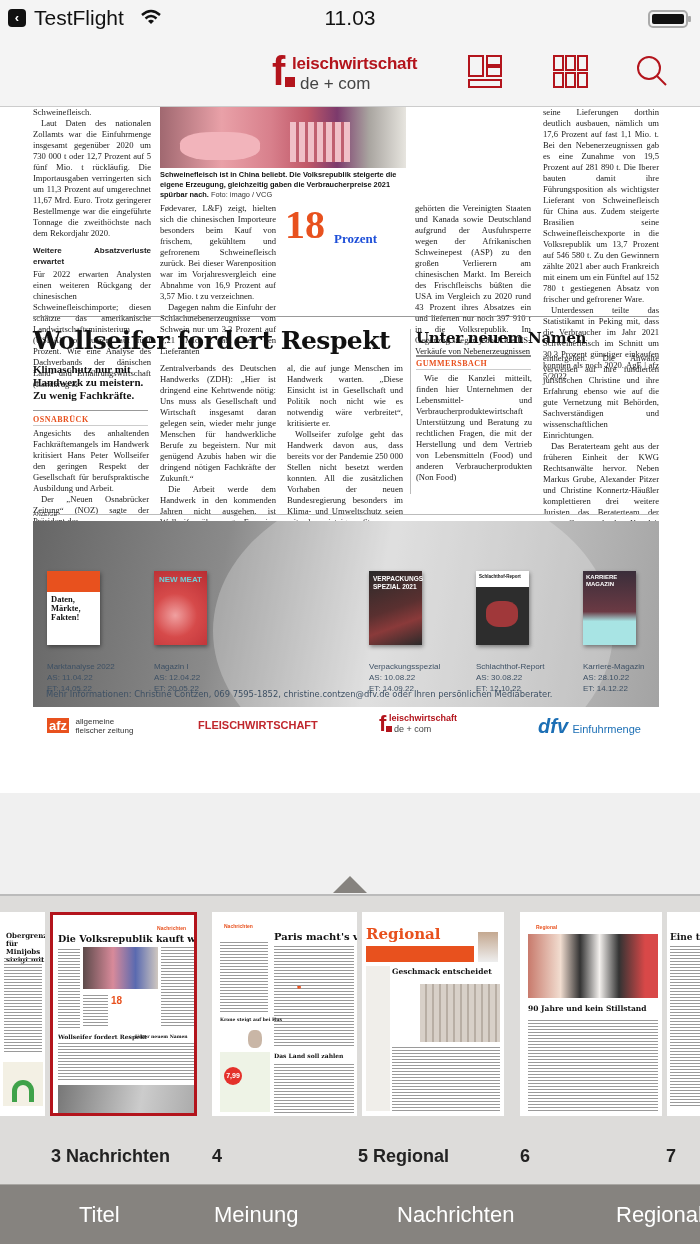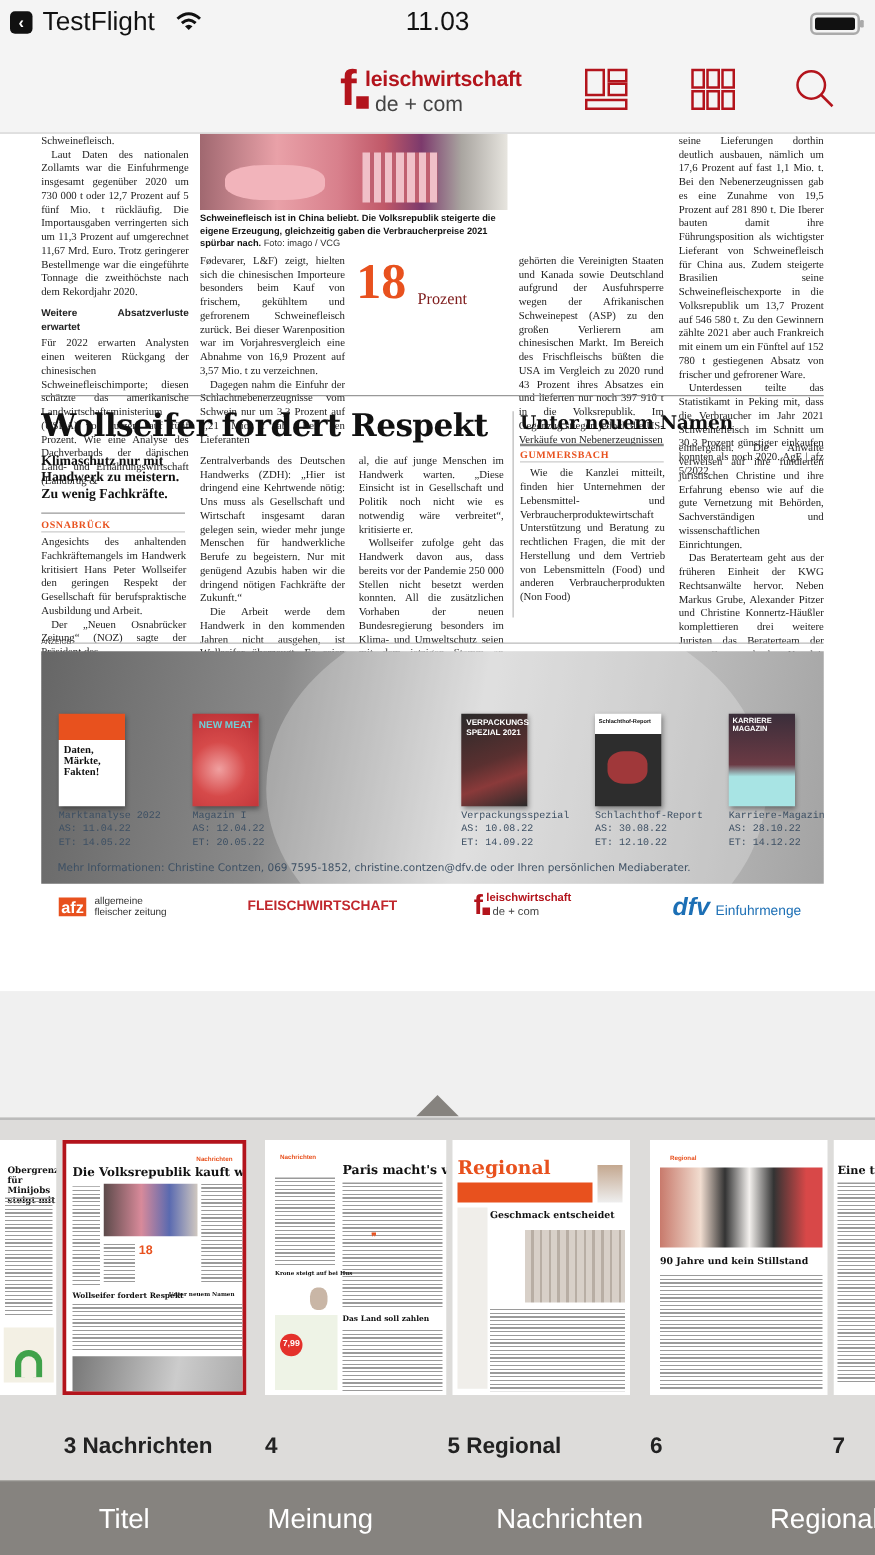--- a/index.html
+++ b/index.html
@@ -24,36 +24,36 @@
 .col{position:absolute;font-family:"Liberation Serif",serif;font-size:8.6px;line-height:11px;color:#222;text-align:justify}
 .col p{margin:0}
 .col p.ind{text-indent:8px}
 .col h5{font-family:"Liberation Sans",sans-serif;font-size:8px;font-weight:bold;margin:6px 0 2px}
 .photo{position:absolute;left:160px;top:0;width:246px;height:61px;background:linear-gradient(90deg,#a06870 0%,#e9a1a8 25%,#d8808c 45%,#c05868 60%,#7c3a6c 72%,#a9a5a0 85%,#e7e5df 100%)}
 .photo:before{content:"";position:absolute;left:20px;top:25px;width:80px;height:28px;background:#f2b4bb;border-radius:40%}
 .photo:after{content:"";position:absolute;left:130px;top:15px;width:60px;height:40px;background:repeating-linear-gradient(90deg,#f0c0c8 0 6px,#c06070 6px 9px)}
 .caption{position:absolute;left:160px;top:63px;width:246px;font-size:7.4px;line-height:10px;color:#111;font-weight:bold}
 .caption span{font-weight:normal;color:#333}
 .bignum{position:absolute;left:285px;top:100px;font-family:"Liberation Serif",serif;font-weight:bold;font-size:40px;color:#e8511e;line-height:36px}
-.bignum-unit{position:absolute;left:334px;top:124px;font-family:"Liberation Serif",serif;font-weight:normal;font-size:13px;color:#7f1d1d}
+.bignum-unit{position:absolute;left:334px;top:124px;font-family:"Liberation Serif",serif;font-weight:bold;font-size:13px;color:#1d4ed8}
 .bignum-desc{position:absolute;left:287px;top:140px;font-size:14px;line-height:16px;color:#888}
 .rule{position:absolute;height:1px;background:#999}
 .h1{position:absolute;left:33px;top:219px;font-family:"DejaVu Serif",serif;font-weight:bold;font-size:25px;color:#111;letter-spacing:-0.5px}
 .h2{position:absolute;left:416px;top:222px;font-family:"DejaVu Serif",serif;font-weight:bold;font-size:15px;color:#111;letter-spacing:-0.3px}
 .deck{position:absolute;left:33px;top:256px;width:120px;font-family:"Liberation Serif",serif;font-weight:bold;font-size:11px;line-height:13px;color:#111}
 .loc{position:absolute;font-family:"Liberation Serif",serif;font-weight:bold;font-size:8px;color:#e8511e;letter-spacing:0.5px}
 .url{font-family:"Liberation Sans",sans-serif;font-weight:bold;font-size:8.5px}
 .ad-label{position:absolute;left:33px;top:404px;font-size:5.5px;color:#333}
 .ad-line{position:absolute;left:58px;top:407px;width:601px;height:1px;background:#bbb}
 .ad{position:absolute;left:33px;top:414px;width:626px;height:186px;background:linear-gradient(100deg,#666 0%,#8a8a8a 30%,#d5d5d5 55%,#c0c0c0 75%,#a3a3a3 100%);overflow:hidden}
 .ad-arc{position:absolute;left:180px;top:-40px;width:400px;height:300px;border-radius:50%;background:rgba(255,255,255,0.25)}
 .ad-title{position:absolute;left:12px;top:10px;font-family:"DejaVu Sans",sans-serif;font-size:23px;color:#fff;letter-spacing:0.5px}
 .pub{position:absolute;top:50px;width:100px}
 .cover{width:53px;height:74px;box-shadow:1px 2px 4px rgba(0,0,0,0.4)}
-.pub-t{font-family:Liberation Mono, monospace;font-size:8px;line-height:11px;color:#3d5064;margin-top:2px;white-space:nowrap}
+.pub-t{font-family:Liberation Sans, sans-serif;font-size:8px;line-height:11px;color:#3d5064;margin-top:16px;white-space:nowrap}
 .ad-more{position:absolute;left:13px;top:168px;font-family:"DejaVu Sans",sans-serif;font-size:8.4px;color:#3d5064;white-space:nowrap}
 .brands{position:absolute;left:33px;top:604px;width:626px;height:30px}
 .b-afz{position:absolute;left:14px;top:5px}
 .b-afz .box{display:inline-block;background:#e8511e;color:#fff;font-weight:bold;font-size:13px;padding:0 2px;vertical-align:middle}
 .b-afz .txt{display:inline-block;font-size:8px;line-height:9px;color:#333;vertical-align:middle;margin-left:2px}
 .b-fw{position:absolute;left:165px;top:8px;font-weight:bold;font-size:11px;color:#c0272d}
 .b-fdc{position:absolute;left:346px;top:2px}
 .b-dfv{position:absolute;left:505px;top:4px;color:#1c6fb5}
 .b-dfv b{font-size:20px;font-style:italic}
 .b-dfv span{font-size:11px}

